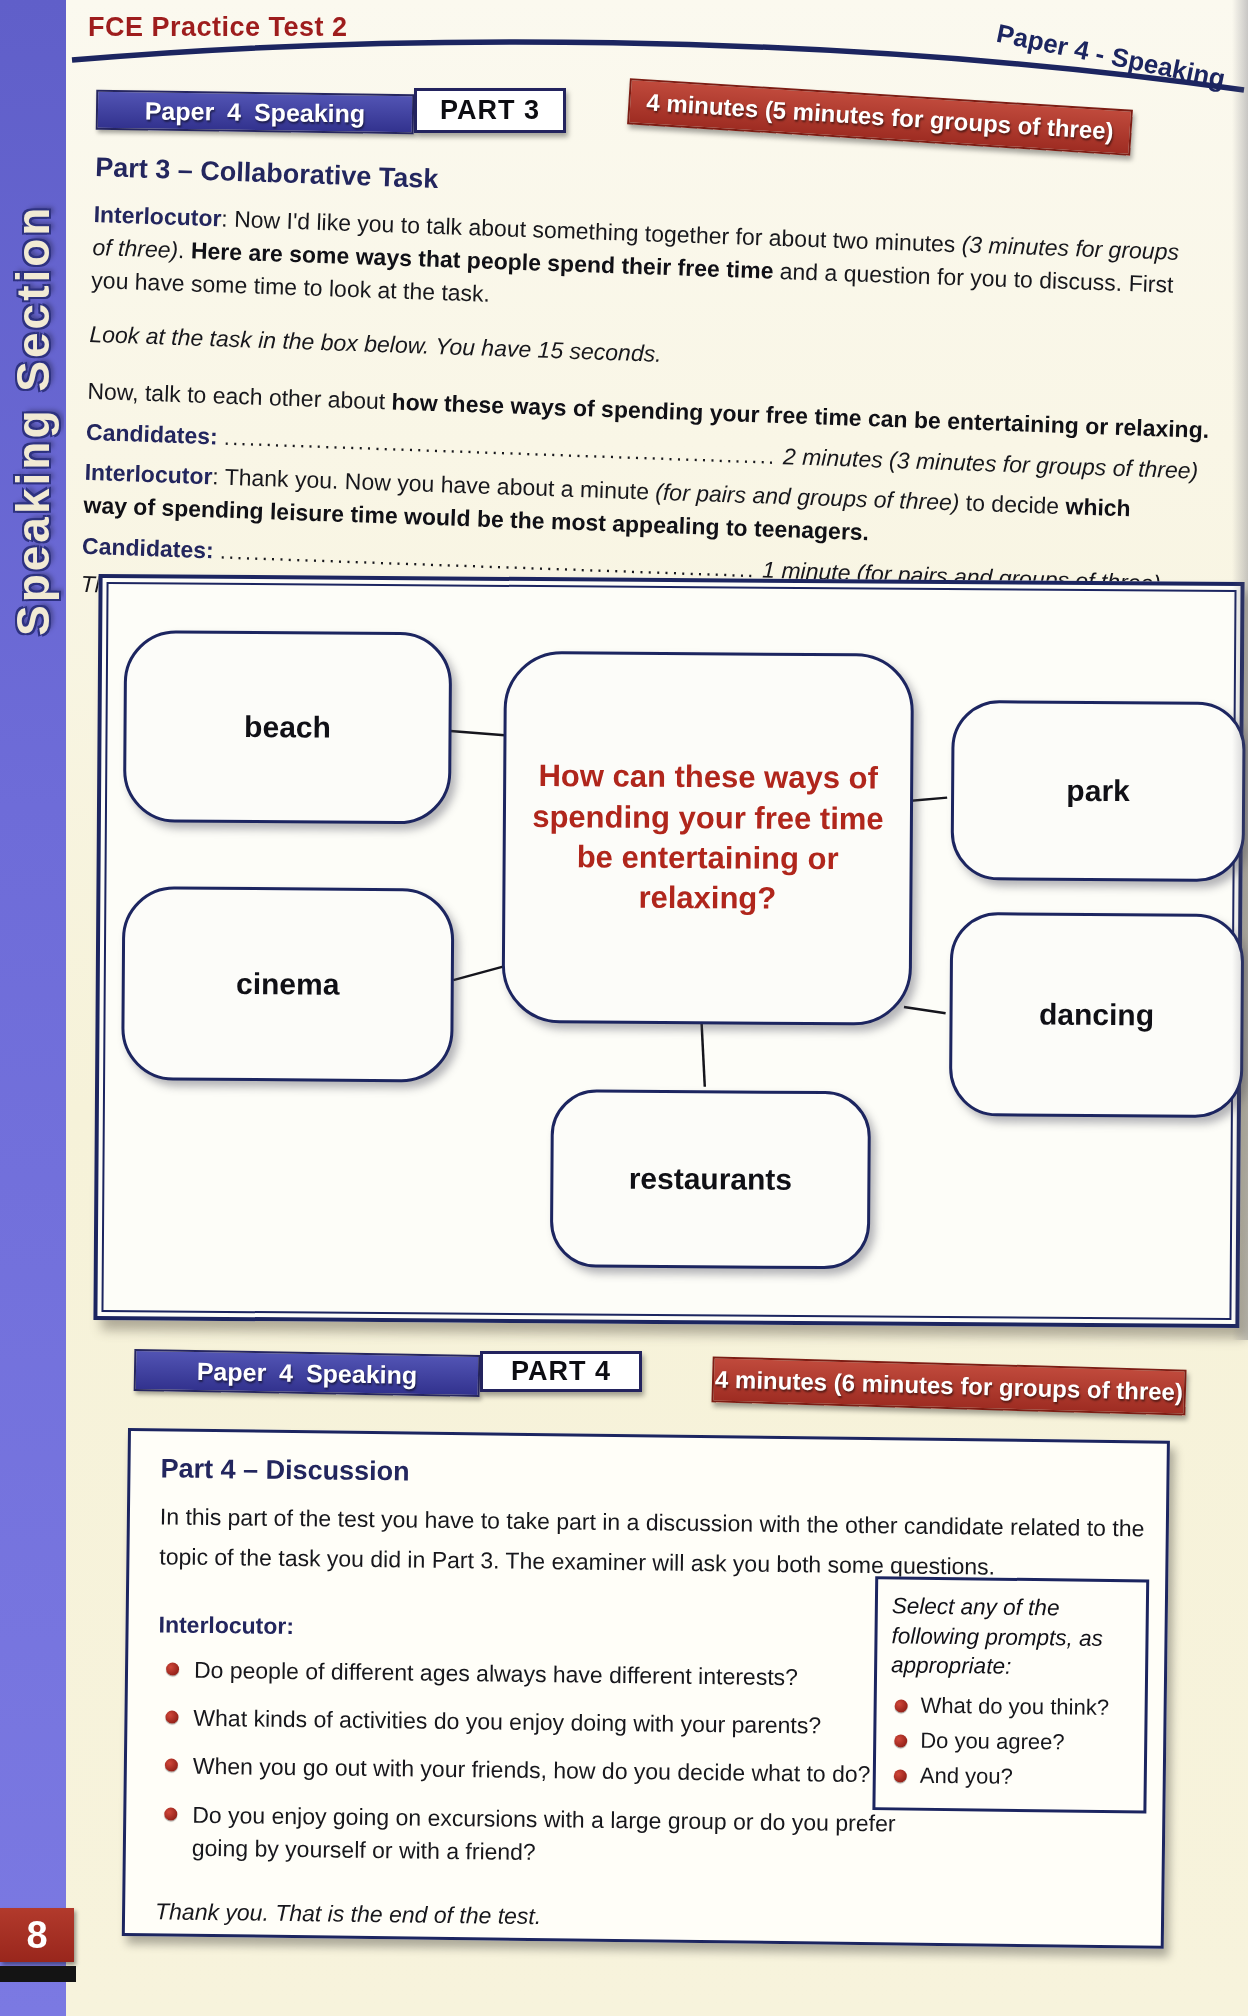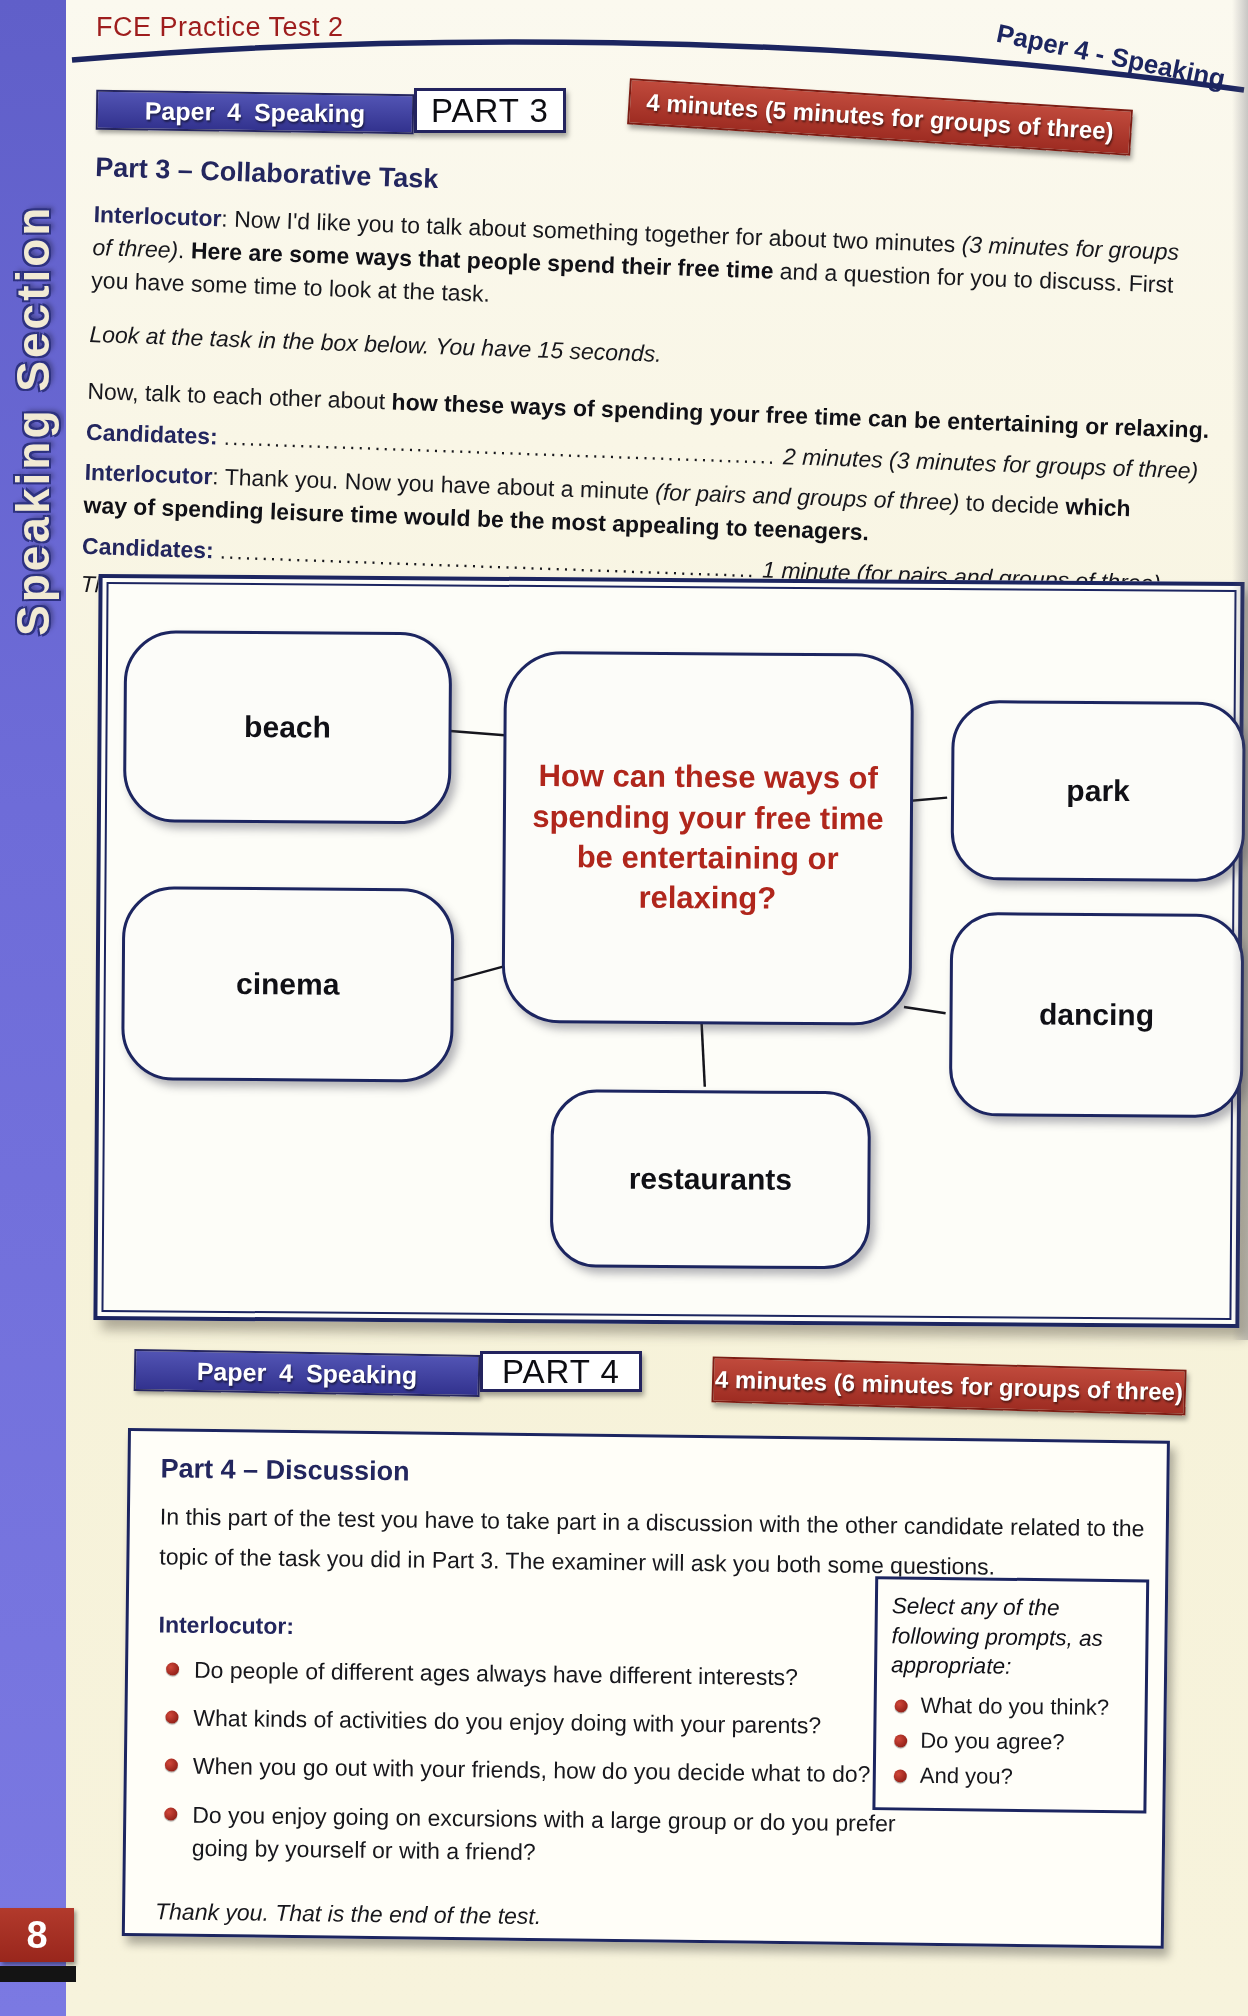--- a/index.html
+++ b/index.html
@@ -16,35 +16,35 @@
                    writing-mode:vertical-rl; transform:rotate(180deg);
                    font-size:46px; font-weight:bold; letter-spacing:3px; color:#f1ead4;
                    text-shadow:2px 2px 0 #2e3280,-2px -2px 0 #2e3280,2px -2px 0 #2e3280,-2px 2px 0 #2e3280,3px 4px 5px rgba(0,0,0,.35); }
   .pagenum-badge { position:absolute; left:0; top:1908px; width:74px; height:54px;
                    background:linear-gradient(180deg,#b23a2c,#99261c); box-shadow:2px 3px 4px rgba(0,0,0,.4);
                    display:flex; align-items:center; justify-content:center;
                    color:#fff; font-size:38px; font-weight:bold; }
   .footer-bar { position:absolute; left:0; top:1966px; width:76px; height:16px; background:#141414; }
 
   
-  .book-title { position:absolute; left:96px; top:12px; font-size:27px; font-weight:normal;
+  .book-title { position:absolute; left:88px; top:12px; font-size:27px; font-weight:bold;
                 color:#9e1d1d; letter-spacing:.5px; }
   .header-rule { position:absolute; left:58px; top:26px; width:1190px; height:84px; }
   .page-header-label { position:absolute; left:1000px; top:18px; width:250px;
                        transform:rotate(11.5deg); transform-origin:left top;
                        font-size:26px; font-weight:bold; color:#1c2560; }
 
   
   .banner-blue { position:absolute; display:flex; align-items:center; justify-content:center;
                  background:linear-gradient(180deg,#5254b4,#32328e); border:2px solid #26265f;
                  color:#fff; font-weight:bold; font-size:25px; word-spacing:6px;
                  text-shadow:1px 2px 2px rgba(0,0,0,.5); box-shadow:2px 3px 4px rgba(0,0,0,.35); }
   .banner-part { position:absolute; display:flex; align-items:center; justify-content:center;
-                 background:#fff; border:3px solid #23235e; color:#0d0d12; font-weight:normal;
-                 font-size:33px; letter-spacing:1px; box-shadow:2px 4px 5px rgba(0,0,0,.35); }
+                 background:#fff; border:3px solid #23235e; color:#0d0d12; font-weight:bold;
+                 font-size:27px; letter-spacing:1px; box-shadow:2px 4px 5px rgba(0,0,0,.35); }
   .banner-red { position:absolute; display:flex; align-items:center; justify-content:center;
                 background:linear-gradient(180deg,#c04a3c,#9e2c22); border:2px solid #7d1d14;
                 color:#fff; font-weight:bold; font-size:24px;
                 text-shadow:1px 2px 2px rgba(0,0,0,.5); box-shadow:2px 4px 5px rgba(0,0,0,.35); }
   .p3-blue { left:96px; top:92px; width:318px; height:40px; transform:rotate(.8deg); }
   .p3-part { left:414px; top:88px; width:152px; height:45px; }
   .p3-red  { left:628px; top:94px; width:504px; height:46px; transform:rotate(3.6deg); }
   .p4-blue { left:134px; top:1352px; width:346px; height:42px; transform:rotate(1deg); }
   .p4-part { left:480px; top:1351px; width:162px; height:41px; }
   .p4-red  { left:712px; top:1363px; width:474px; height:46px; transform:rotate(1.6deg); }

